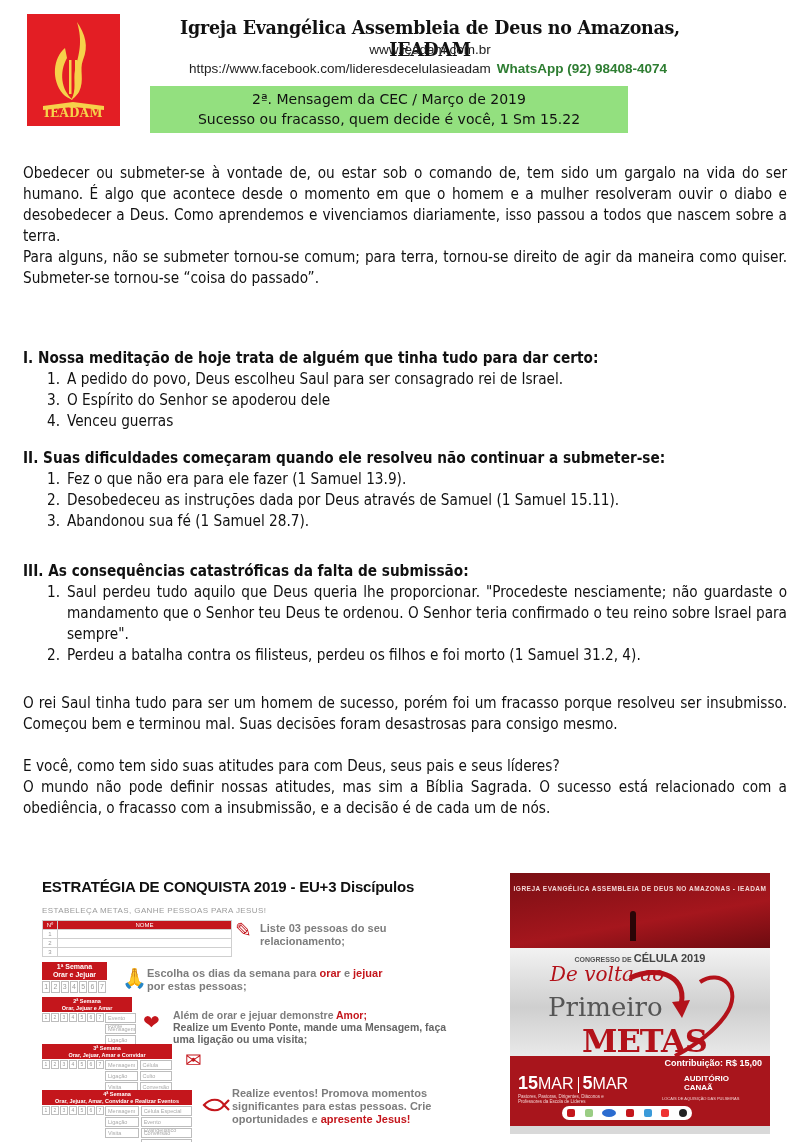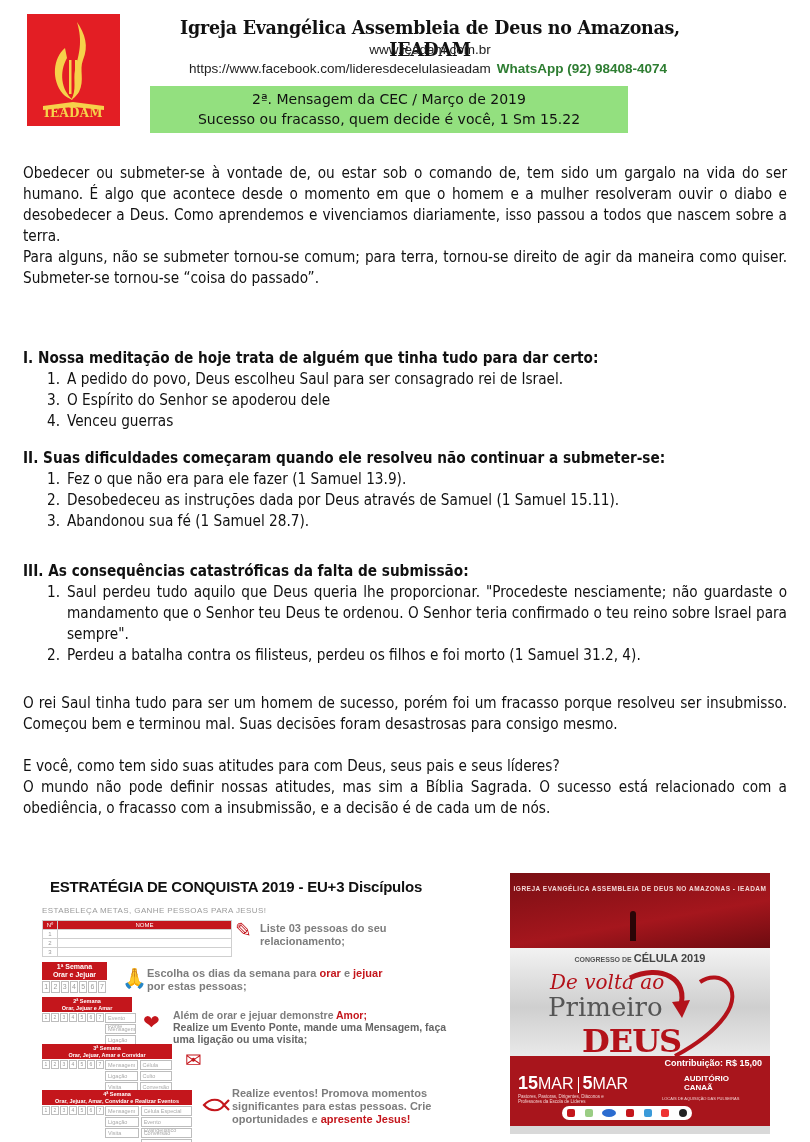--- a/index.html
+++ b/index.html
@@ -28,21 +28,21 @@
 
   #intro { top:163px; }
   #sec1 { top:316px;margin-top:32px; }
   #sec2 { top:448px; }
   #sec3 { top:561px; }
   #closing1 { top:693px; }
   #closing2 { top:756px; }
 
   
   #infographic { left:30px; top:872px; width:430px; height:265px; background:#ffffff; font-family:"Liberation Sans", sans-serif; }
-  #info-title { left:12px; top:6px; font-size:15px; font-weight:bold; color:#111; letter-spacing:-0.2px;margin-left:8px; }
+  #info-title { left:12px; top:6px; font-size:15px; font-weight:bold; color:#111; letter-spacing:-0.2px; }
   #info-sub { left:12px; top:34px; font-size:8px; color:#9a9a9a; letter-spacing:0.4px; }
   .red { color:#c4161c; font-weight:bold; }
   .gray-text { color:#7d7d7d; font-size:11px; line-height:13px; font-weight:bold; }
   .nome-table { left:12px; top:48px; width:190px; border-collapse:collapse; font-size:6px; }
   .nome-table td, .nome-table th { border:1px solid #cfcfcf; height:8px; padding:0; text-align:center; color:#999; font-weight:normal; }
   .nome-table th { background:#c4161c; color:#fff; }
   .week-block { font-size:6.5px; }
   .week-head { background:#c4161c; color:#fff; text-align:center; font-weight:bold; line-height:8px; padding:1px 0; }
   .days { display:flex; margin-top:1px; }
   .days span { border:1px solid #bdbdbd; color:#999; width:9px; height:10px; line-height:10px; text-align:center; font-size:7px; margin-right:1px; }
@@ -50,21 +50,21 @@
   .box-col span { border:1px solid #bdbdbd; color:#aaa; height:8px; line-height:8px; font-size:5.5px; padding-left:2px; margin-bottom:1px; }
   .icon-red { color:#c4161c; font-size:20px; line-height:20px; }
 
   
   #poster { left:510px; top:873px; width:260px; height:261px; overflow:hidden; background:#d9d9d9; font-family:"Liberation Sans", sans-serif; }
   #poster-top { left:0; top:0; width:260px; height:75px; background:linear-gradient(170deg,#7a0f14 0%,#a5161d 60%,#6d0b10 100%); }
   #poster-church { left:0; top:12px; width:260px; text-align:center; color:#f3d6d6; font-size:6.5px; font-weight:bold; letter-spacing:0.5px; line-height:8px; }
   #poster-mid { left:0; top:75px; width:260px; height:108px; background:linear-gradient(180deg,#f2f2f2 0%,#cfcfcf 55%,#e9e9e9 100%); }
   #poster-congress { left:0; top:4px; width:260px; text-align:center; color:#555; font-size:7px; font-weight:bold; }
   #poster-congress b { font-size:11px; color:#444; }
-  #poster-devolta { left:40px; top:22px; color:#b3121a; font-size:20px; font-style:italic; font-family:"DejaVu Serif", serif; }
+  #poster-devolta { left:40px; top:14px; color:#b3121a; font-size:20px; font-style:italic; font-family:"DejaVu Serif", serif; }
   #poster-primeiro { left:38px; top:44px; color:#555; font-size:26px; font-family:"DejaVu Serif", serif; }
   #poster-amor { left:72px; top:74px; color:#b3121a; font-size:32px; font-weight:bold; font-family:"DejaVu Serif", serif; letter-spacing:-1px; }
   #poster-bottom { left:0; top:183px; width:260px; height:70px; background:#a8151c; }
   #poster-contrib { right:8px; top:2px; color:#fff; font-size:9px; font-weight:bold; }
   #poster-dates { left:8px; top:17px; color:#fff; white-space:nowrap; }
   #poster-dates .big { font-size:18px; font-weight:bold; }
   #poster-dates .mar { font-size:16px; }
   #poster-dates .sep { display:inline-block; width:1px; height:16px; background:#fff; margin:0 4px; vertical-align:middle; }
   #poster-venue { left:174px; top:18px; color:#fff; font-size:8px; font-weight:bold; line-height:9px; }
   #poster-aud-small { left:8px; top:38px; color:#f3d0d0; font-size:4.5px; line-height:5px; width:100px; }
@@ -288,21 +288,21 @@
   </div>
   <div id="poster-mid" class="abs">
     <div id="poster-congress" class="abs"><span>CONGRESSO DE</span> <b>CÉLULA 2019</b></div>
     <svg class="abs" style="left:110px; top:20px;" width="120" height="90" viewBox="0 0 120 90">
       <path d="M10 10 C40 -4 70 10 60 40" stroke="#b3121a" stroke-width="5" fill="none"></path>
       <path d="M52 34 L62 50 L70 32 Z" fill="#b3121a"></path>
       <path d="M80 14 C100 0 125 20 105 48 C92 66 70 80 55 88" stroke="#b3121a" stroke-width="4" fill="none"></path>
     </svg>
     <div id="poster-devolta" class="abs">De volta ao</div>
     <div id="poster-primeiro" class="abs">Primeiro</div>
-    <div id="poster-amor" class="abs">DEUS</div>
+    <div id="poster-amor" class="abs">METAS</div>
   </div>
   <div id="poster-bottom" class="abs">
     <div id="poster-contrib" class="abs">Contribuição: R$ 15,00</div>
     <div id="poster-dates" class="abs">
       <span class="big">15</span><span class="mar">MAR</span><span class="sep"></span><span class="big">5</span><span class="mar">MAR</span>
     </div>
     <div id="poster-venue" class="abs">
       <div>AUDITÓRIO</div>
       <div>CANAÃ</div>
     </div>

